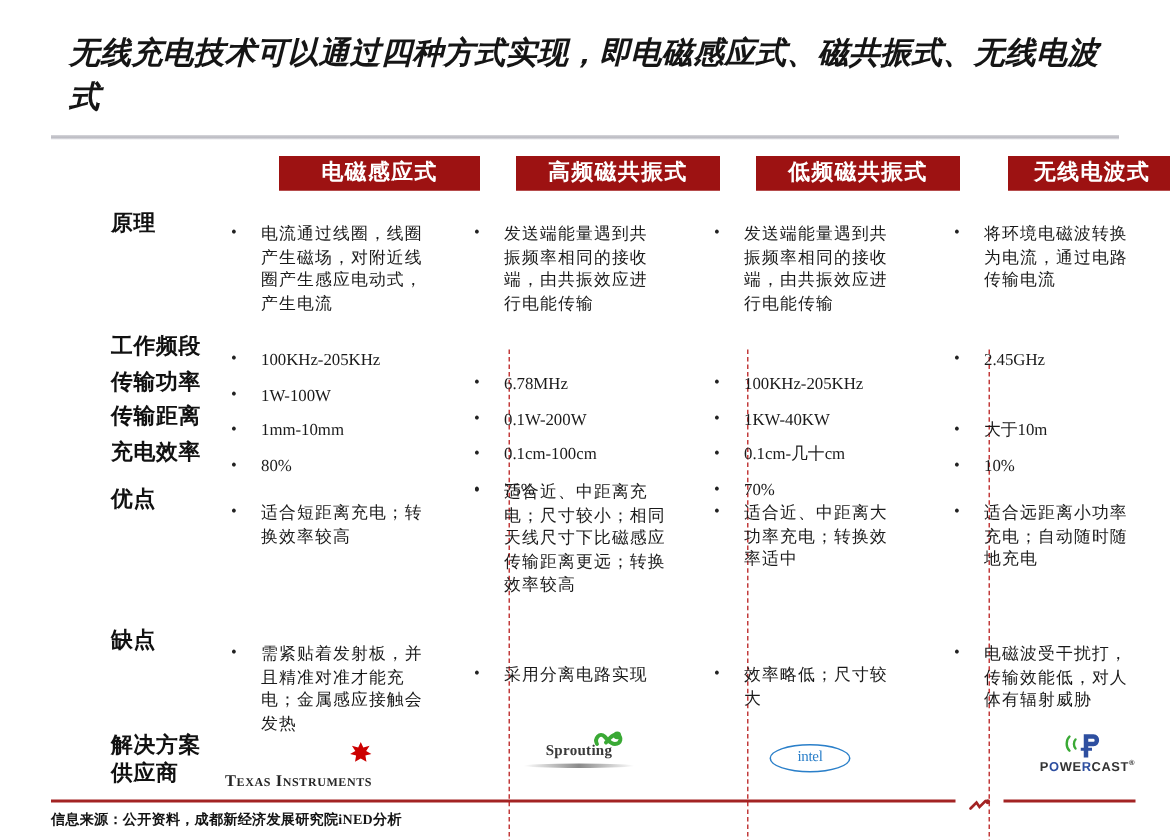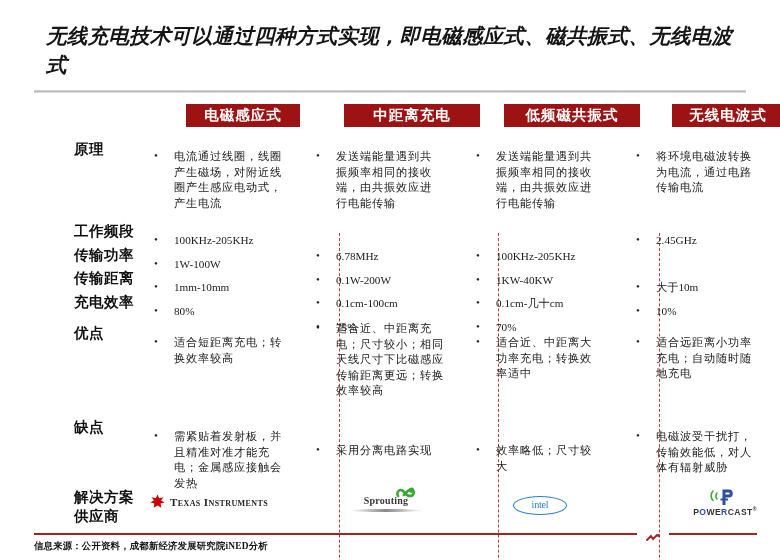--- a/index.html
+++ b/index.html
@@ -56,21 +56,21 @@
     background: #9d1212;
     color: #ffffff;
     font-family: "Liberation Serif", "DejaVu Serif", serif;
     font-weight: bold;
     font-size: 14.5px;
     line-height: 23px;
     text-align: center;
     letter-spacing: 1px;
     box-shadow: inset 0 0 0 1px #9d1212;
   }
-  .chip-1 { left: 152px; width: 114px; }
+  .chip-1 { left: 152px; width: 134px; }
   .chip-2 { left: 310px; width: 136px; }
   .chip-3 { left: 470px; width: 136px; }
   .chip-4 { left: 638px; width: 112px; }
 
   
   .vsep {
     position: absolute;
     top: 133px;
     height: 385px;
     border-left: 1px dashed #c23b3b;
@@ -116,22 +116,23 @@
   }
   .cell.cjk .bullet-row {
     letter-spacing: 0.8px;
   }
 
   .ti-logo {
     position: absolute;
     left: 150px;
     top: 494px;
     display: flex;
-    align-items: center;
+    align-items: flex-end;
     gap: 5px;
+    flex-direction: column;
   }
   .ti-mark {
     width: 15px; height: 16px;
     position: relative;
   }
   .ti-text {
     font-family: "Liberation Serif", "DejaVu Serif", serif;
     font-size: 11px;
     font-variant: small-caps;
     font-weight: bold;
@@ -243,21 +244,21 @@
 </style>
 </head>
 <body>
 
 <div class="slide-title">无线充电技术可以通过四种方式实现，即电磁感应式、磁共振式、无线电波式</div>
 <div class="title-rule"></div>
 
 <div class="table">
 
   <div class="chip chip-1">电磁感应式</div>
-  <div class="chip chip-2">中距离充电</div>
+  <div class="chip chip-2">高频磁共振式</div>
   <div class="chip chip-3">低频磁共振式</div>
   <div class="chip chip-4">无线电波式</div>
 
   <div class="vsep vsep-a"></div>
   <div class="vsep vsep-b"></div>
   <div class="vsep vsep-c"></div>
 
   <div class="rowlabel" style="top:40px">原理</div>
   <div class="rowlabel" style="top:122px">工作频段</div>
   <div class="rowlabel" style="top:146px">传输功率</div>

